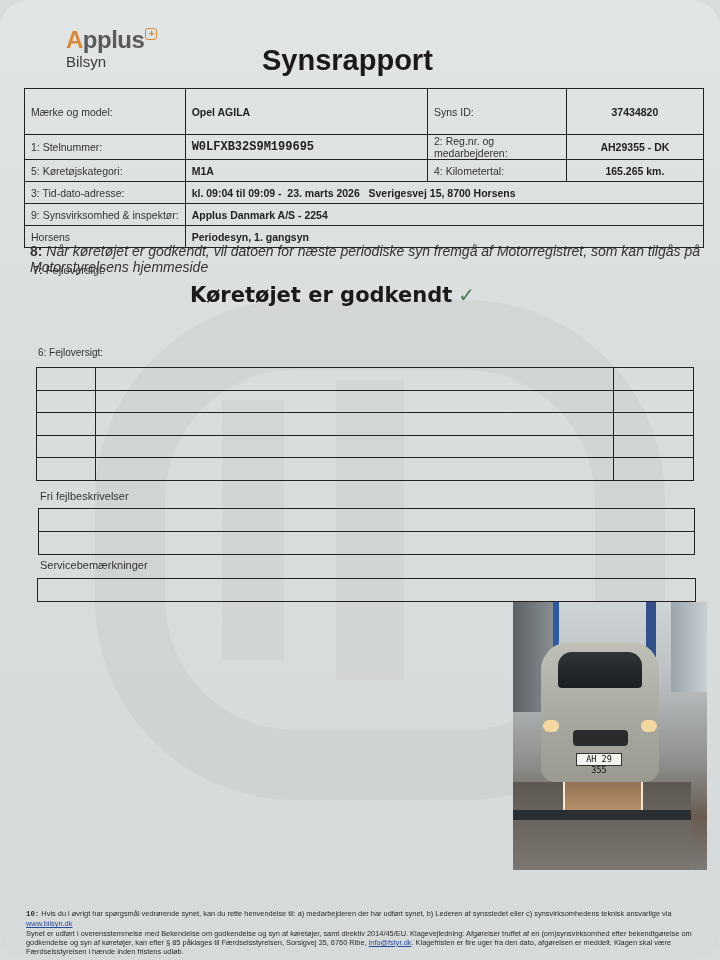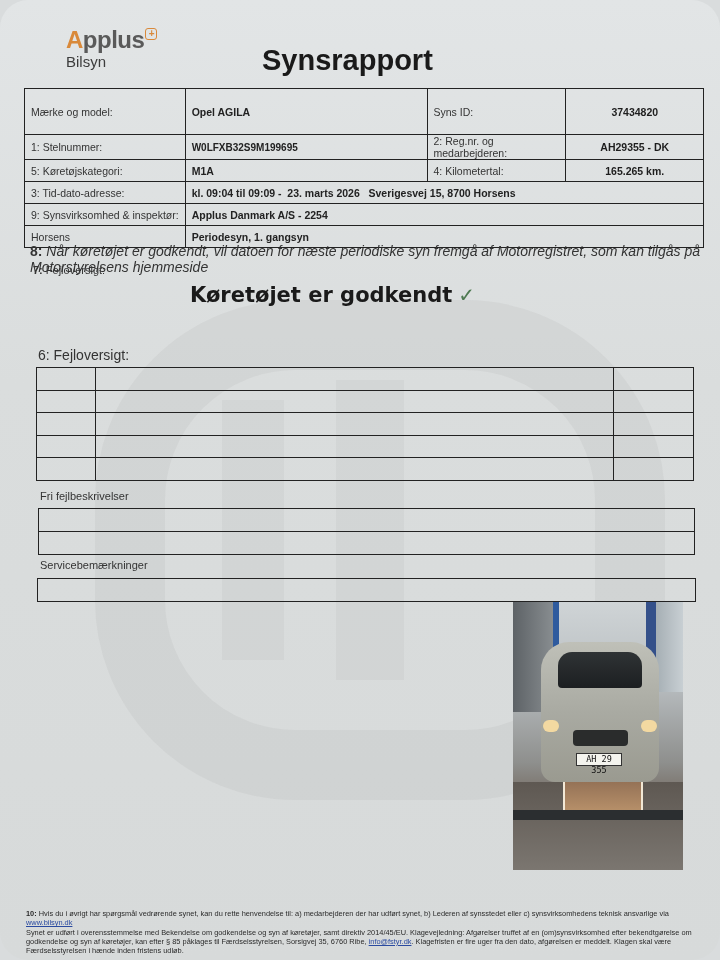--- a/index.html
+++ b/index.html
@@ -45,53 +45,53 @@
   .info .lbl2 { width: 142px; color: #333; }
   .info .val2 { font-weight: bold; text-align: center; width: 142px; }
 
   .note8 { position: absolute; left: 30px; top: 243px; font-size: 14px; font-style: italic; color: #333; }
   .note8 b { font-style: normal; }
   .sec7 { position: absolute; left: 33px; top: 264px; font-size: 11px; color: #333; }
   .sec7 b { font-weight: bold; }
   .result { position: absolute; left: 190px; top: 283px; font-family: "DejaVu Sans", sans-serif; font-weight: bold; font-size: 21px; color: #1a1a1a; }
   .result .check { color: #4e7a52; font-weight: normal; font-size: 20px; margin-left: 6px; }
 
-  .sec6 { position: absolute; left: 38px; top: 347px; font-size: 14px; color: #333; }
+  .sec6 { position: absolute; left: 38px; top: 347px; font-size: 10px; color: #333; }
   .fejl { position: absolute; left: 36px; top: 367px; width: 658px; border-collapse: collapse; }
   .fejl td { border: 1.5px solid #222; height: 22.6px; }
   .fejl td.c1 { width: 59px; }
   .fejl td.c3 { width: 80px; }
 
   .sec-fri { position: absolute; left: 40px; top: 490px; font-size: 11px; color: #333; }
   .fri { position: absolute; left: 38px; top: 508px; width: 657px; border-collapse: collapse; }
   .fri td { border: 1.5px solid #222; height: 23px; }
   .sec-svc { position: absolute; left: 40px; top: 559px; font-size: 11px; color: #333; }
   .svc { position: absolute; left: 37px; top: 578px; width: 659px; border-collapse: collapse; }
   .svc td { border: 1.5px solid #222; height: 23px; }
 
   
-  .photo { position: absolute; left: 513px; top: 602px; width: 170px; height: 268px; overflow: hidden;
+  .photo { position: absolute; left: 513px; top: 602px; width: 194px; height: 268px; overflow: hidden;
     background: linear-gradient(180deg, #cfd4d6 0%, #b9bec1 30%, #8e8f8d 60%, #6a5c50 80%, #7c7a77 100%); text-decoration: underline; }
   .ph-wall-l { position: absolute; left: 0; top: 0; width: 42px; height: 110px; background: linear-gradient(90deg,#5d6266,#8a8f92); }
   .ph-wall-r { position: absolute; right: 0; top: 0; width: 36px; height: 90px; background: linear-gradient(90deg,#9aa4aa,#c8cfd3); }
   .ph-pillar-l { position: absolute; left: 40px; top: 0; width: 6px; height: 95px; background: #2f5b9e; }
   .ph-pillar-r { position: absolute; left: 133px; top: 0; width: 10px; height: 95px; background: #34508a; }
   .ph-floor { position: absolute; left: 0; top: 180px; width: 178px; height: 88px; background: linear-gradient(180deg,#5e5852,#7b7670); }
   .ph-ramp { position: absolute; left: 50px; top: 175px; width: 80px; height: 35px; background: linear-gradient(180deg,#8f6d53,#b8916a); border-left: 2px solid #f2e8d6; border-right: 2px solid #f2e8d6; }
   .ph-bar { position: absolute; left: 0; top: 208px; width: 178px; height: 10px; background: #2b2e30; }
   .ph-car { position: absolute; left: 28px; top: 40px; width: 118px; height: 140px; background: linear-gradient(180deg,#bfc0b8 0%,#a9aaa2 50%,#9a9a90 100%); border-radius: 28px 28px 14px 14px; }
   .ph-wind { position: absolute; left: 45px; top: 50px; width: 84px; height: 36px; background: linear-gradient(180deg,#2f3335,#1c1f21); border-radius: 14px 14px 4px 4px; }
   .ph-grille { position: absolute; left: 60px; top: 128px; width: 55px; height: 16px; background: #2a2c2c; border-radius: 4px; }
   .ph-light-l { position: absolute; left: 30px; top: 118px; width: 16px; height: 12px; background: #f3d9a1; border-radius: 6px; }
   .ph-light-r { position: absolute; left: 128px; top: 118px; width: 16px; height: 12px; background: #f3d9a1; border-radius: 6px; }
   .ph-plate { position: absolute; left: 63px; top: 151px; width: 46px; height: 13px; background: #f4f4ee; border: 1px solid #333; font-size: 8.5px; font-family: "DejaVu Sans Mono", monospace; text-align: center; line-height: 11px; color: #111; }
 
   
   .foot { position: absolute; left: 26px; top: 909px; width: 670px; font-size: 7.4px; line-height: 9.3px; color: #2a2a2a; }
-  .foot b { font-weight: bold; }
+  .foot b { font-weight: bold; font-family: Liberation Mono, monospace; }
   .foot a { color: #2a4aa0; text-decoration: underline; }
 </style>
 </head>
 <body>
 
 <div class="page">
 
   <div class="watermark-ring"></div>
   <div class="watermark-bar" style="left:222px; top:400px; width:62px; height:260px;"></div>
   <div class="watermark-bar" style="left:336px; top:380px; width:68px; height:300px;"></div>
@@ -105,21 +105,21 @@
   <table class="info">
     <tbody>
         <tr class="r0">
       <td class="lbl">Mærke og model:</td>
       <td class="val" style="width:249px">Opel AGILA</td>
       <td class="lbl2">Syns ID:</td>
       <td class="val2">37434820</td>
     </tr>
     <tr>
       <td class="lbl">1: Stelnummer:</td>
-      <td class="val" style="font-family:Liberation Sans, sans-serif; font-size:10px;">W0LFXB32S9M199695</td>
+      <td class="val" style="font-family:Liberation Mono, monospace; font-size:12px;">W0LFXB32S9M199695</td>
       <td class="lbl2">2:  Reg.nr. og medarbejderen:</td>
       <td class="val2">AH29355 - DK</td>
     </tr>
     <tr>
       <td class="lbl">5: Køretøjskategori:</td>
       <td class="val">M1A</td>
       <td class="lbl2">4: Kilometertal:</td>
       <td class="val2">165.265 km.</td>
     </tr>
     <tr>

